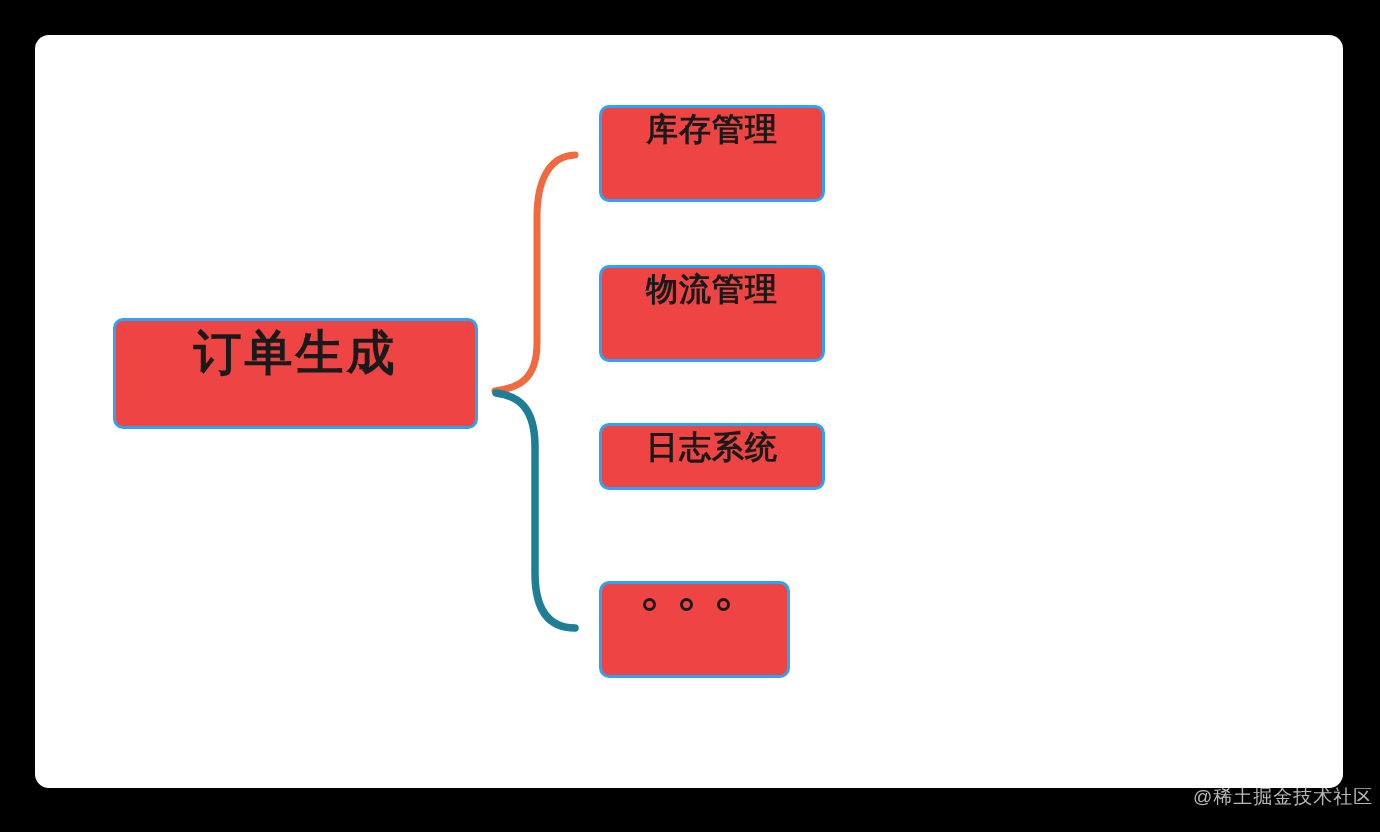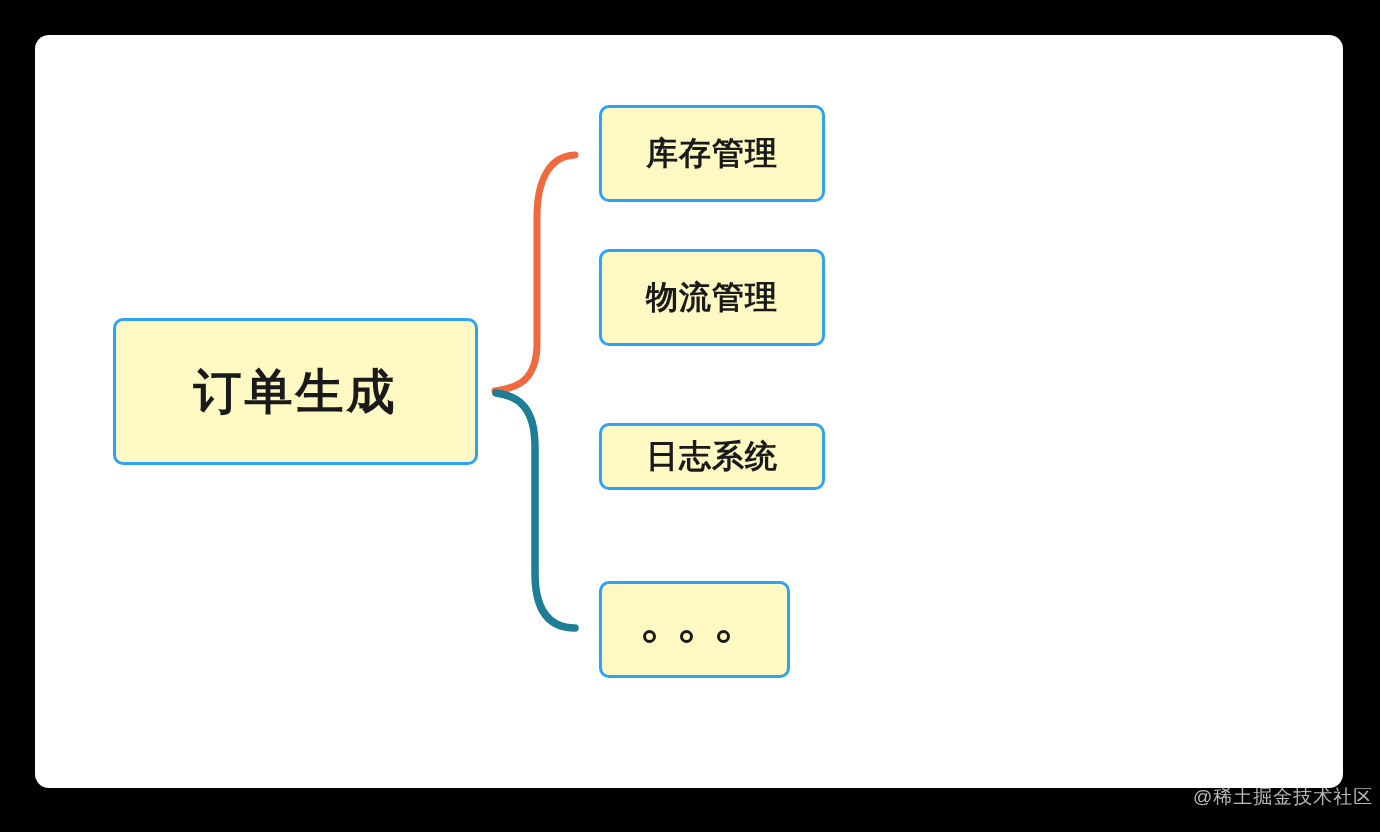--- a/index.html
+++ b/index.html
@@ -20,41 +20,40 @@
   .connector-svg {
     position: absolute;
     left: 0; top: 0;
     width: 1308px; height: 753px;
     pointer-events: none;
   }
   .node {
     position: absolute;
     border: 3.5px solid #2ea3f4;
     border-radius: 10px;
-    background: #fef9c3;
+    background: #ef4444;
     display: flex;
-    align-items: center;
     justify-content: center;
     color: #1a1a1a;
     font-weight: 700;
   }
   .node.root {
     left: 78px; top: 283px;
-    width: 365px; height: 147px;
+    width: 365px; height: 111px;
     font-size: 48px;
     letter-spacing: 3px;
   }
   .node.child {
     left: 564px;
     width: 226px; height: 97px;
     font-size: 32px;
     letter-spacing: 1px;
   }
   .node.child-1 { top: 70px;  }
-  .node.child-2 { top: 214px; }
+  .node.child-2 { top: 230px; }
   .node.child-3 { top: 388px; height: 67px; }
   .node.child-4 { top: 546px; width: 191px; }
   .dots {
     display: flex;
     gap: 24px;
     margin-top: 14px;
     transform: translateX(-8px);
   }
   .dot {
     width: 13px; height: 13px;

